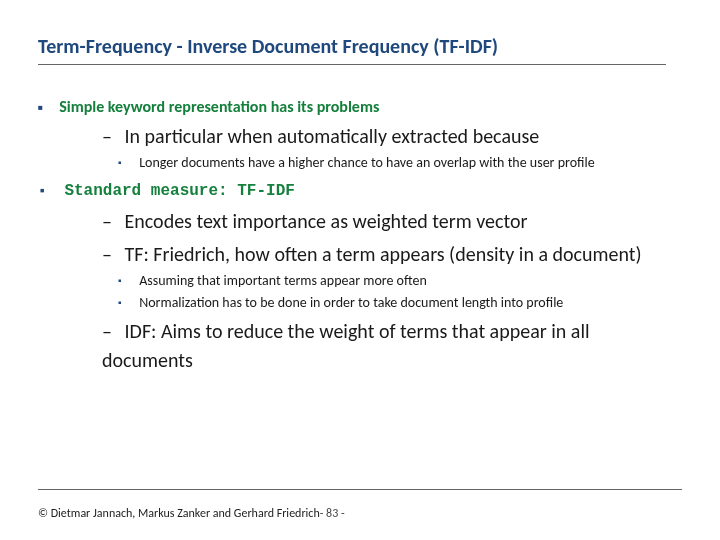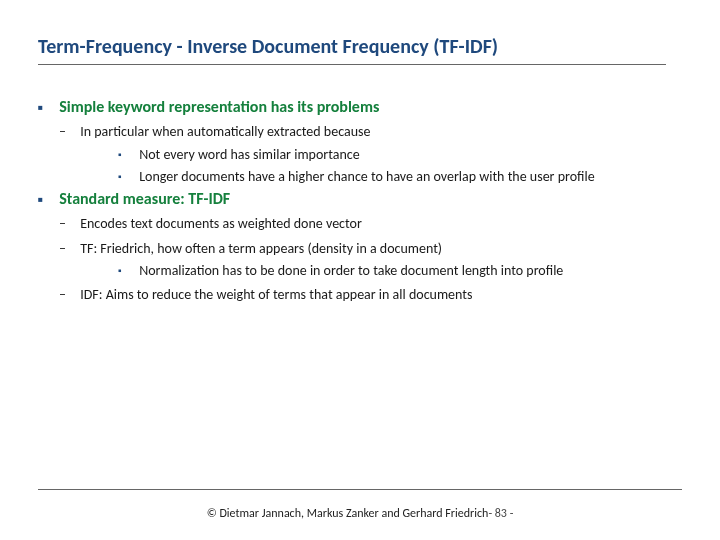--- a/index.html
+++ b/index.html
@@ -25,40 +25,40 @@
     border-top: 1px solid #666;
     margin-bottom: 30px;
   }
   .content {
     font-size: 14px;
     line-height: 1.45;
   }
   .lvl1 { margin-left: 0; margin-top: 6px; }
   .lvl1 .bullet { color: #1f497d; font-weight: bold; display: inline-block; width: 18px; }
   .lvl1-text { font-weight: 700; font-size: 16px; color: #15803d; }
-  .lvl2 { margin-left: 21px; margin-top: 4px; font-size: 14px; }
+  .lvl2 { margin-left: 64px; margin-top: 4px; font-size: 20px; }
   .lvl2 .dash { display: inline-block; width: 18px; }
   .lvl3 { margin-left: 80px; margin-top: 2px; font-size: 14px; }
   .lvl3 .square { color: #1f497d; font-size: 10px; display: inline-block; width: 18px; position: relative; top: -1px; }
-  .block2 { margin-top: 0; }
+  .block2 { margin-top: 6px; font-family: Liberation Mono, monospace; }
   .footer-rule {
     position: absolute;
     left: 38px;
     right: 38px;
     bottom: 50px;
     border: none;
     border-top: 1px solid #666;
   }
   .footer {
     position: absolute;
     left: 38px;
     right: 38px;
     bottom: 20px;
     display: flex;
-    justify-content: center;
+    justify-content: flex-start;
     align-items: center;
     font-size: 12px;
     color: #222;
   }
   .page-num { font-size: 12px; color: #444; }
 </style>
 </head>
 <body>
 
 <div class="slide">
@@ -70,38 +70,38 @@
     <div class="lvl1">
       <span class="bullet">▪</span>
       <span class="lvl1-text">Simple keyword representation has its problems</span>
     </div>
     <div class="lvl2">
       <span class="dash">–</span>
       <span>In particular when automatically extracted because</span>
     </div>
     <div class="lvl3">
       <span class="square">▪</span>
-      <span>Not every word has similar importance</span>
-    </div>
-    <div class="lvl3">
-      <span class="square">▪</span>
       <span>Longer documents have a higher chance to have an overlap with the user profile</span>
     </div>
 
     <div class="lvl1 block2">
       <span class="bullet">▪</span>
       <span class="lvl1-text">Standard measure: TF-IDF</span>
     </div>
     <div class="lvl2">
       <span class="dash">–</span>
-      <span>Encodes text documents as weighted done vector</span>
+      <span>Encodes text importance as weighted term vector</span>
     </div>
     <div class="lvl2">
       <span class="dash">–</span>
       <span>TF: Friedrich, how often a term appears (density in a document)</span>
+    </div>
+    <div class="lvl3">
+      <span class="square">▪</span>
+      <span>Assuming that important terms appear more often</span>
     </div>
     <div class="lvl3">
       <span class="square">▪</span>
       <span>Normalization has to be done in order to take document length into profile</span>
     </div>
     <div class="lvl2">
       <span class="dash">–</span>
       <span>IDF: Aims to reduce the weight of terms that appear in all documents</span>
     </div>
 

